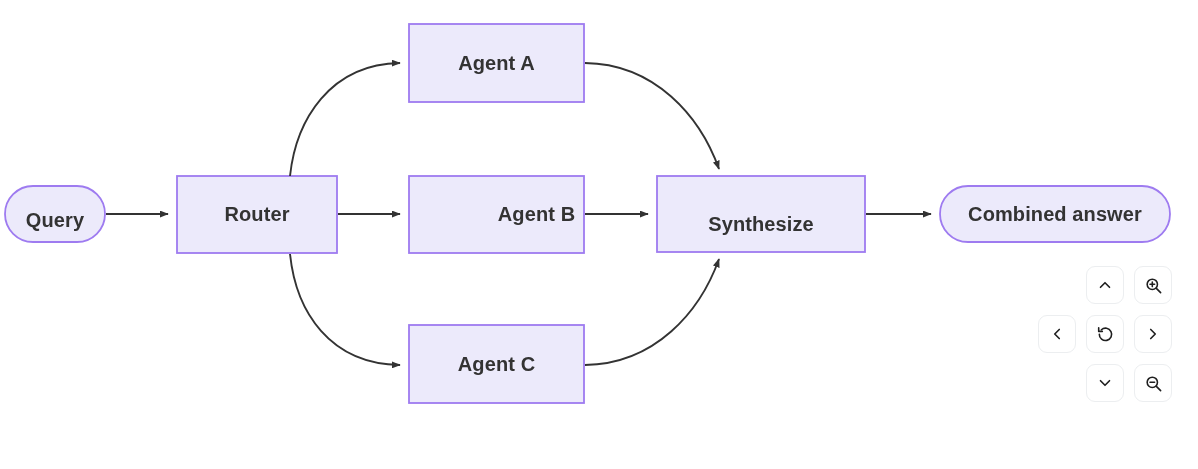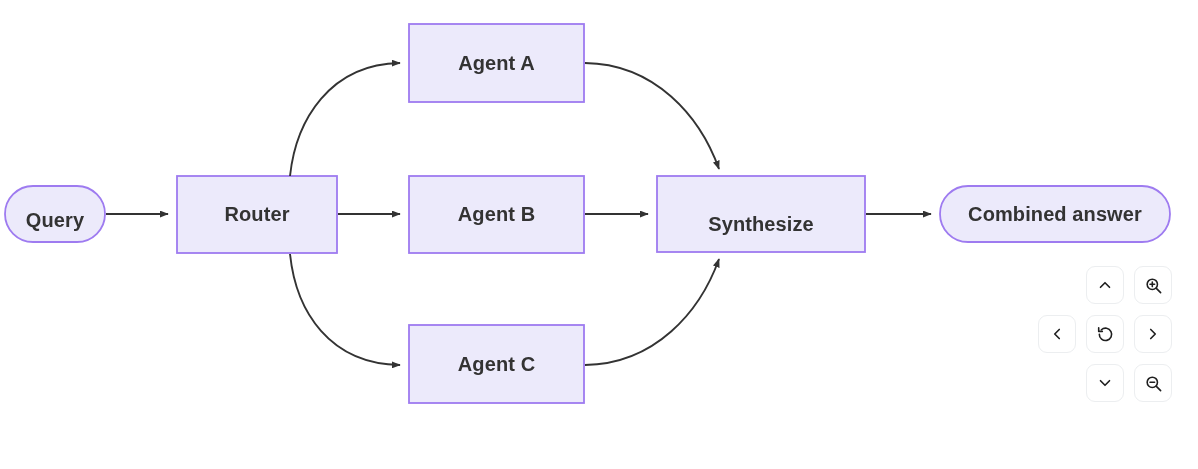--- a/index.html
+++ b/index.html
@@ -127,21 +127,21 @@
     <path d="M585,214 L648,214" fill="none" stroke="#333333" stroke-width="1.9" marker-end="url(#arrowhead)"></path>
 
     <path d="M585,365 C655,364 700,312 719,259" fill="none" stroke="#333333" stroke-width="1.9" marker-end="url(#arrowhead)"></path>
 
     <path d="M866,214 L931,214" fill="none" stroke="#333333" stroke-width="1.9" marker-end="url(#arrowhead)"></path>
   </svg>
 
   <div class="node-label" style="left:5px;  top:170px; width:100px; height:48px;margin-top:26px;">Query</div>
   <div class="node-label" style="left:177px; top:176px; width:160px; height:77px;text-align:right;">Router</div>
   <div class="node-label" style="left:409px; top:24px;  width:175px; height:78px;">Agent A</div>
-  <div class="node-label" style="left:409px; top:176px; width:175px; height:77px;">Agent B</div>
+  <div class="node-label" style="left:409px; top:176px; width:175px; height:77px;padding-left:40px;">Agent B</div>
   <div class="node-label" style="left:409px; top:325px; width:175px; height:78px;">Agent C</div>
   <div class="node-label" style="left:657px; top:176px; width:208px; height:96px;">Synthesize</div>
   <div class="node-label" style="left:940px; top:186px; width:230px; height:56px;">Combined answer</div>
 
   <div id="controls">
 
     <div class="ctl-btn ctl-up">
       <span>
         <svg width="18" height="18" viewBox="0 0 24 24" fill="none" stroke="#1f1f1f" stroke-width="2.2" stroke-linecap="round" stroke-linejoin="round">
           <polyline points="6,15 12,9 18,15"></polyline>

